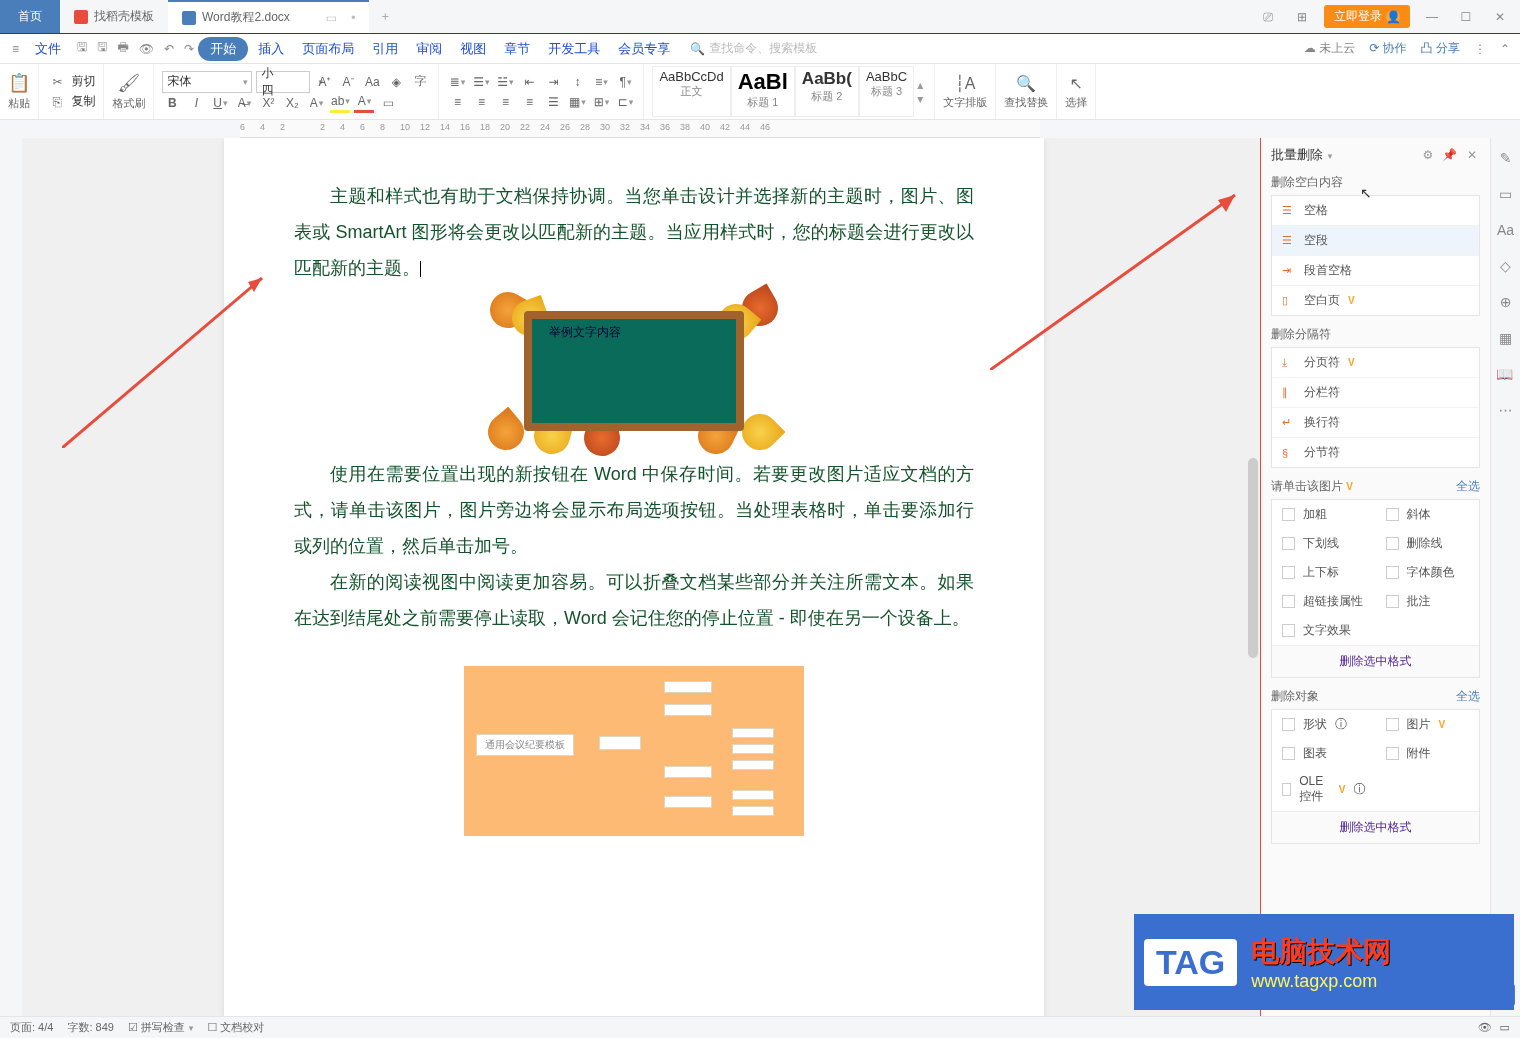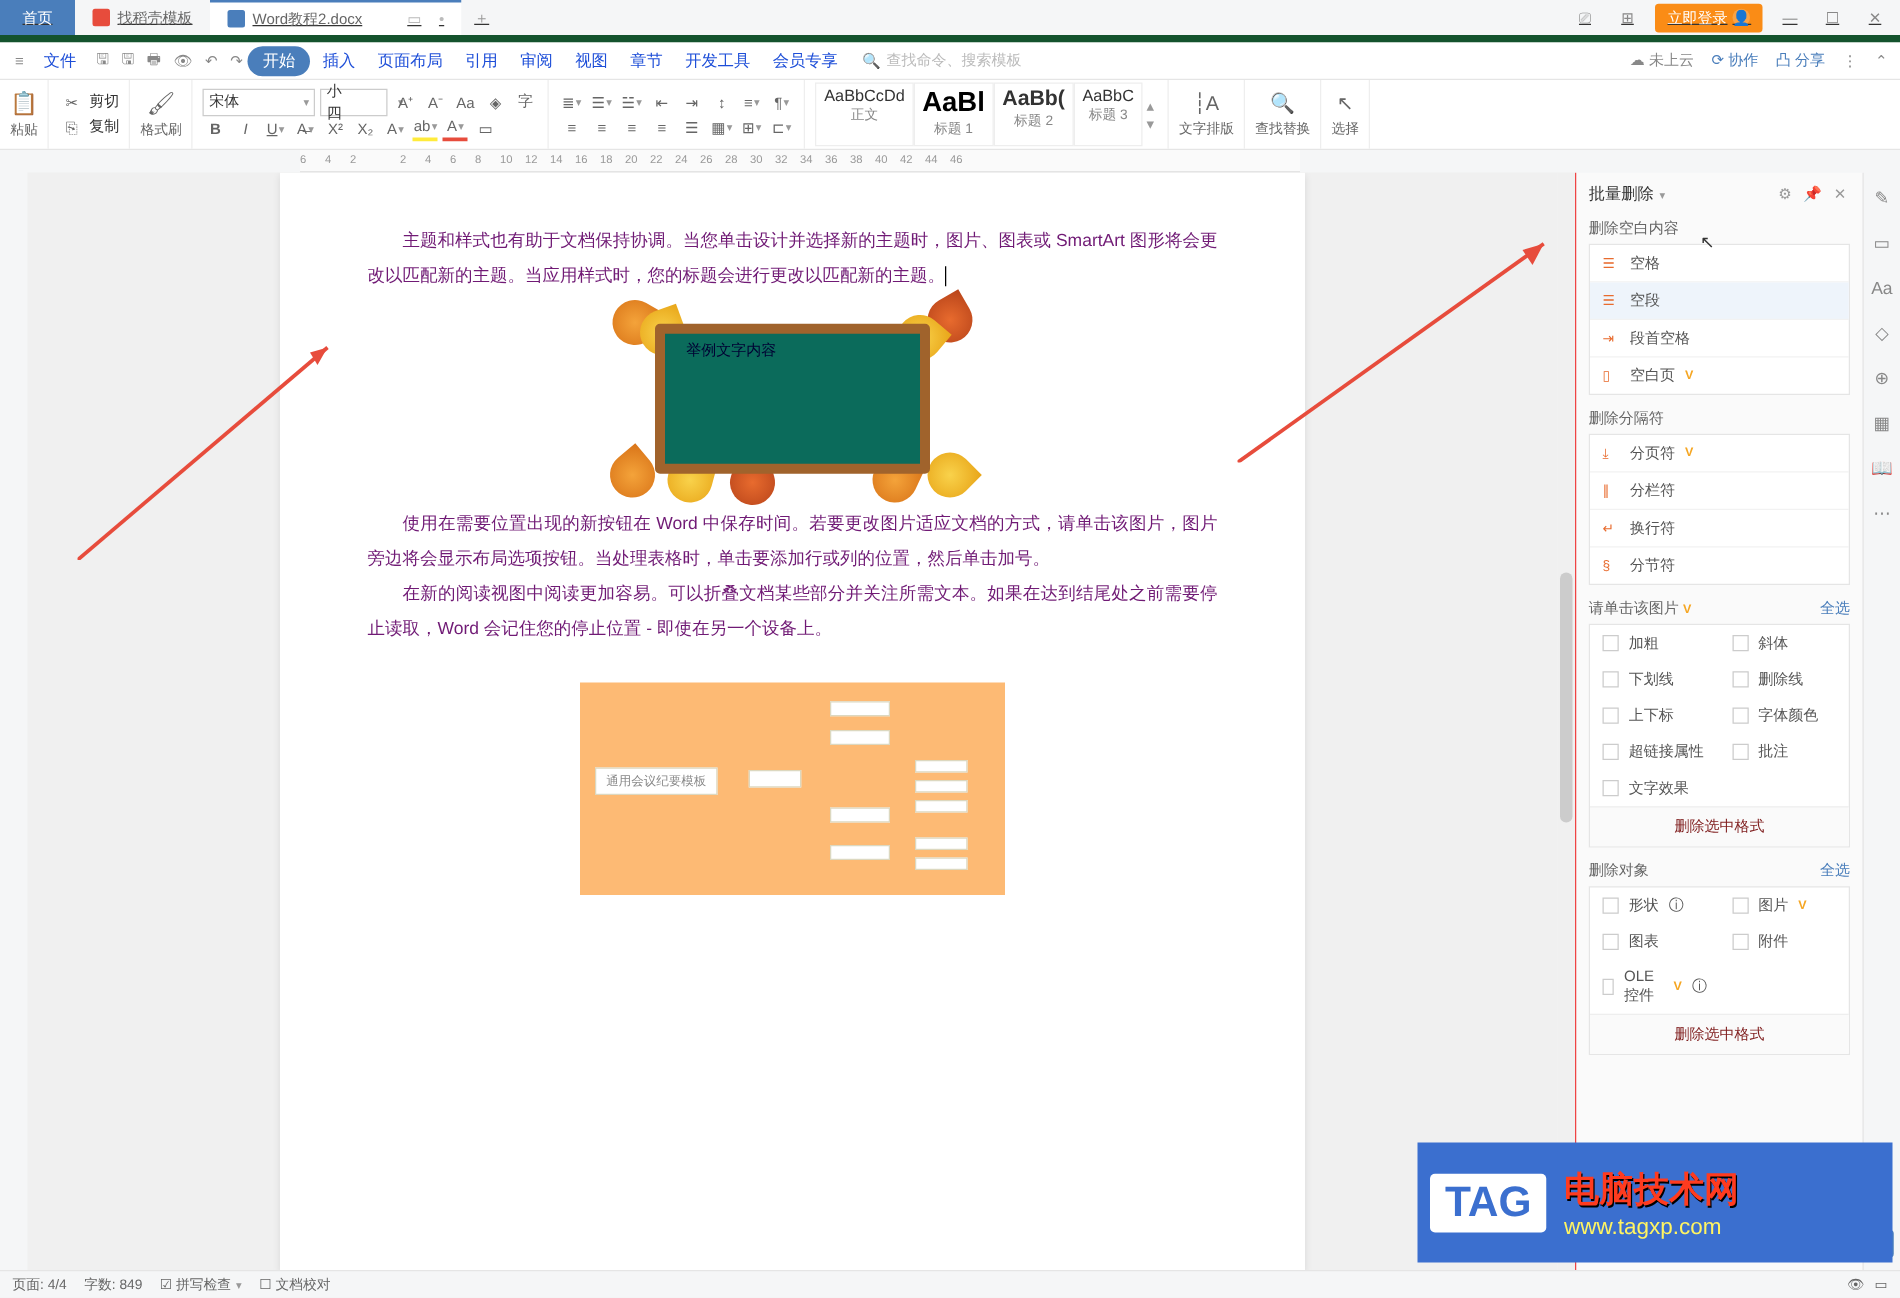--- a/index.html
+++ b/index.html
@@ -1,19 +1,19 @@
 <!DOCTYPE html>
 <html><head>
 <meta charset="utf-8">
 <style>
   * { box-sizing: border-box; margin: 0; padding: 0; }
   body { font-family: "Microsoft YaHei", sans-serif; font-size: 12px; color: #333; background: #f5f6f7; width: 1520px; height: 1038px; overflow: hidden; position: relative; }
   
   
-  .titlebar { height: 34px; background: #f5f6f7; display: flex; align-items: stretch; border-bottom: 6px solid #14532d; text-decoration: underline; }
+  .titlebar { height: 34px; background: #f5f6f7; display: flex; align-items: stretch; border-bottom: 1px solid #14532d; }
   .tab { display: flex; align-items: center; padding: 0 14px; gap: 6px; font-size: 12px; color: #666; cursor: pointer; }
   .tab.home { background: #4a7ebb; color: #fff; padding: 0 18px; }
   .tab.active { background: #fff; border-top: 2px solid #4a7ebb; }
   .tab-icon { width: 14px; height: 14px; display: inline-block; }
   .tab-add { padding: 0 10px; display:flex; align-items:center; color:#999; }
   .titlebar-right { margin-left: auto; display: flex; align-items: center; gap: 10px; padding-right: 8px; }
   .login-btn { background: #fa8c16; color: #fff; padding: 3px 10px; border-radius: 3px; display:flex; align-items:center; gap:4px; }
   .win-btn { width: 24px; text-align: center; color: #888; }
   
   
@@ -44,21 +44,21 @@
   
   .ruler-area { height:18px; background:#f5f6f7; position:relative; }
   .ruler { position:absolute; left:240px; right:480px; top:0; height:18px; background:#fafafa; border-bottom:1px solid #ddd; }
   .ruler span { position:absolute; top:2px; font-size:9px; color:#999; }
   
   
   .main { display:flex; height: calc(1038px - 34px - 30px - 56px - 18px - 22px); }
   .vruler { width:22px; background:#f5f6f7; }
   .doc-area { flex:1; background:#f0f0f0; overflow:hidden; position:relative; display:flex; justify-content:center; }
   .page { width:820px; background:#fff; margin-top:0; padding:40px 70px; position:relative; box-shadow:0 2px 6px rgba(0,0,0,0.1); }
-  .page p { font-size:14px; line-height:2; color:#701a75; text-align:justify; }
+  .page p { font-size:18px; line-height:2; color:#14532d; text-align:justify; }
   .page p.indent { text-indent:2em; }
   .cursor { display:inline-block; width:1px; height:16px; background:#000; vertical-align:middle; }
   
   
   .chalk-img { width:280px; height:150px; margin:10px auto; position:relative; background:#fff; }
   .chalk-frame { position:absolute; left:30px; top:15px; right:30px; bottom:15px; background:#0b6b5b; border:8px solid #a0632c; border-radius:4px; }
   .chalk-text { position:absolute; left:55px; top:28px; color:#003; font-size:12px; }
   .leaf { position:absolute; width:36px; height:36px; border-radius:50% 0 50% 50%; }
   .leaf.o { background:radial-gradient(#f4a33a,#d97418); }
   .leaf.y { background:radial-gradient(#f9d24b,#e8a518); }
@@ -81,21 +81,21 @@
   .sp-link { color:#4a7ebb; cursor:pointer; }
   .sp-box { border:1px solid #e5e5e5; background:#fff; margin-bottom:10px; }
   .sp-item { display:flex; align-items:center; padding:6px 10px; gap:8px; font-size:12px; color:#555; cursor:pointer; border-bottom:1px solid #f2f2f2; }
   .sp-item:last-child { border-bottom:none; }
   .sp-item.hover { background:#eef4fb; }
   .sp-item-ico { width:14px; color:#e86b2e; font-size:11px; }
   .vip { color:#f5a623; font-size:10px; font-weight:bold; }
   .chk { width:13px; height:13px; border:1px solid #ccc; display:inline-block; }
   .sp-grid { display:grid; grid-template-columns:1fr 1fr; }
   .sp-grid .sp-item { border-bottom:none; }
-  .sp-btn { text-align:center; padding:7px; color:#7f1d1d; border-top:1px solid #eee; background:#fafafa; cursor:pointer; font-size:12px; }
+  .sp-btn { text-align:center; padding:7px; color:#4c1d95; border-top:1px solid #eee; background:#fafafa; cursor:pointer; font-size:12px; }
   
   
   .minitool { width:30px; background:#f5f6f7; border-left:1px solid #e5e5e5; display:flex; flex-direction:column; align-items:center; gap:20px; padding-top:12px; }
   .minitool .mt { color:#888; font-size:14px; }
   .minitool .mt.active { background:#4a7ebb; color:#fff; padding:3px; border-radius:3px; }
   
   
   .scroll-track { width:14px; background:#f0f0f0; position:relative; }
   .scroll-thumb { position:absolute; left:2px; width:10px; background:#ccc; border-radius:5px; }
   

